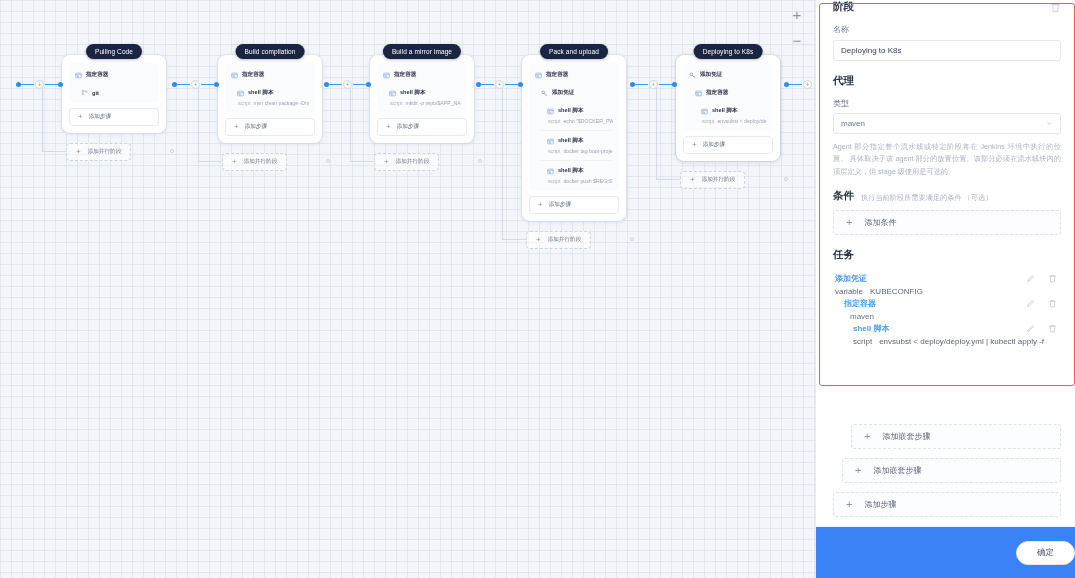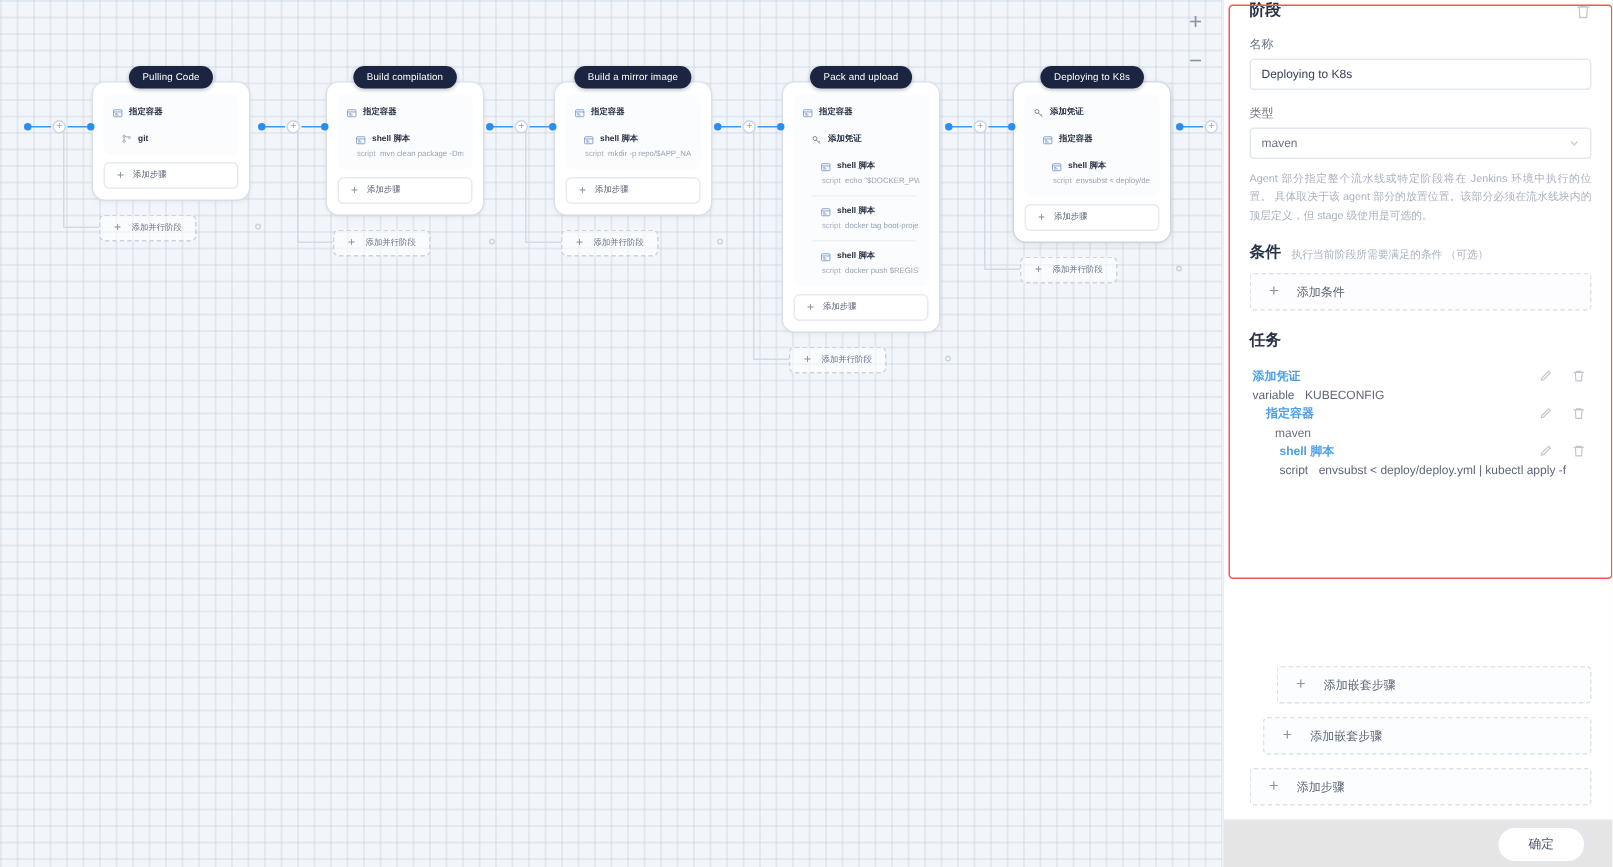--- a/index.html
+++ b/index.html
@@ -185,25 +185,24 @@
   .nested-wrap { padding: 0 14px 0 17px; }
   .nestbox {
     border: 1px dashed #dde3eb; border-radius: 3px;
     background: #fcfdff;
     display: flex; align-items: center; gap: 12px;
     padding: 6px 12px; font-size: 8px; color: #5c6475; cursor: pointer;
   }
   .nestbox .pl { font-size: 11px; color: #8c95a5; line-height: 1; }
 
   .panel-footer {
-    flex: 0 0 auto; height: 32px;
+    flex: 0 0 auto; height: 52px;
     border-top: 1px solid #eef1f6;
-    background: #e5e5e5;
+    background: #3b82f6;
     display: flex; align-items: center; justify-content: flex-end;
-    padding-right: 18px;
   }
   .confirm-btn {
     border: 1px solid #e2e7ef; border-radius: 12px;
     background: #ffffff; color: #4d5costs; color: #4d566b;
     font-size: 8.5px; padding: 5px 20px; cursor: pointer;
     font-family: "Liberation Sans", sans-serif;
   }
 </style>
 </head>
 <body>
@@ -503,20 +502,21 @@
           <div class="trash-top">
             <svg viewBox="0 0 24 24" fill="none" stroke="#9aa3b2" stroke-width="2">
               <path d="M3 6h18M8 6V4h8v2M6 6l1 15h10l1-15"></path>
             </svg>
           </div>
         </div>
 
         <div class="flabel">名称</div>
         <input class="finput" value="Deploying to K8s" style="">
 
+        <div class="sec-title" style="margin-top:13px">代理</div>
 
         <div class="flabel">类型</div>
         <div class="fselect">
           <span>maven</span>
           <span class="chev">
             <svg viewBox="0 0 24 24" fill="none" stroke="#9aa3b2" stroke-width="3">
                 <path d="M5 8l7 8 7-8"></path>
               </svg>
           </span>
         </div>

